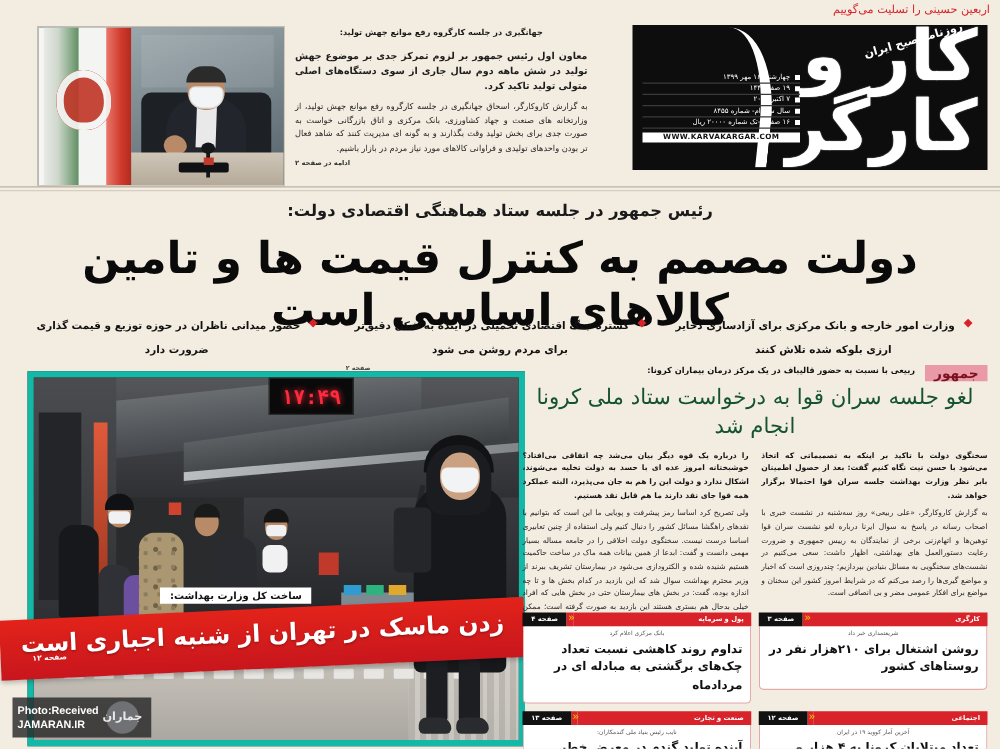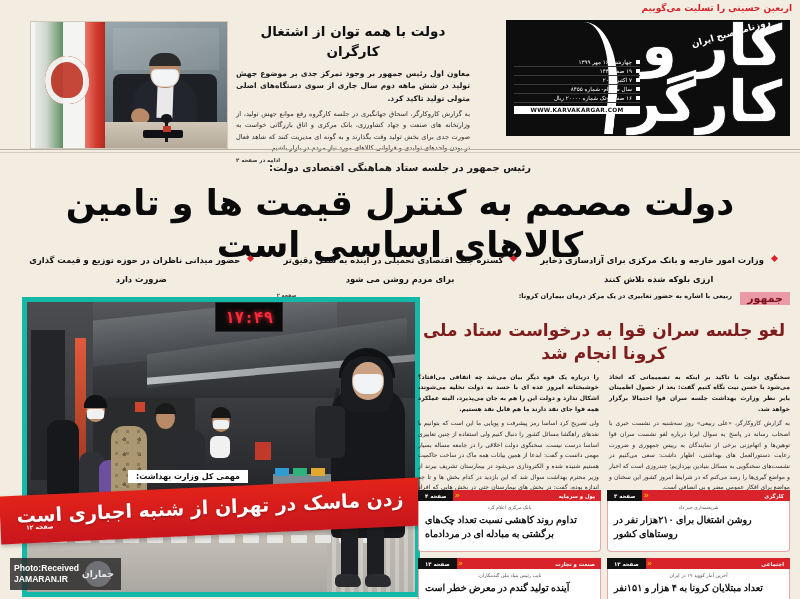--- a/index.html
+++ b/index.html
@@ -62,42 +62,42 @@
 
   
   .lead-text{position:absolute;right:330px;left:236px;top:22px;width:auto;text-align:center;}
   .lead-kicker{font-size:6.5px;color:#1a1a1a;line-height:1.5;margin-bottom:5px;font-weight:600;}
   .lead-head{font-size:13.5px;font-weight:bold;color:#111;line-height:1.45;letter-spacing:.2px;}
   .lead-lead{font-size:7.6px;color:#1c1c1c;line-height:1.62;margin-top:7px;text-align:justify;font-weight:600;}
   .lead-body{font-size:6.6px;color:#2a2a2a;line-height:1.72;margin-top:4px;text-align:justify;}
   .lead-cont{font-size:5.4px;color:#333;text-align:left;margin-top:3px;font-weight:bold;}
 
   
-  .tagline{position:absolute;right:8px;top:3px;font-size:9px;font-weight:bold;color:#d8232a;letter-spacing:.2px;text-align:center;}
+  .tagline{position:absolute;right:8px;top:3px;font-size:9px;font-weight:normal;color:#d8232a;letter-spacing:.2px;text-align:center;}
   .masthead{position:absolute;right:10px;top:20px;width:284px;height:116px;background:#0d0d0d;overflow:hidden;}
   .mh-logo{position:absolute;right:8px;top:-2px;font-size:56px;font-weight:bold;color:#fff;line-height:1;
     letter-spacing:-2px;text-shadow:0 0 1px #fff;}
   .mh-sub{position:absolute;right:18px;top:8px;font-size:9px;color:#fff;transform:rotate(-16deg);font-weight:bold;}
   .mh-info{position:absolute;right:150px;top:38px;width:126px;}
   .mh-row{display:flex;align-items:center;justify-content:flex-start;gap:4px;padding:1px 0;border-bottom:1px solid #3a3a3a;}
   .mh-row:last-of-type{border-bottom:none;}
   .mh-bullet{width:4px;height:4px;background:#fff;flex:0 0 auto;}
   .mh-txt{font-size:5.6px;color:#fff;white-space:nowrap;}
   .mh-url{margin-top:3px;background:#fff;color:#111;font-size:5.8px;font-weight:bold;
     text-align:center;padding:1px 0;letter-spacing:.3px;direction:ltr;}
   .mh-swoosh{position:absolute;left:28px;top:2px;width:86px;height:112px;}
   .mh-swoosh:before{content:"";position:absolute;left:26px;top:0;width:50px;height:112px;
     border-right:9px solid #fff;border-radius:0 70% 0 60%;transform:skewX(-6deg);}
 
   .hr-top{position:absolute;left:0;top:149px;width:800px;border-top:1px solid #b9b2a4;}
   .hr-top2{position:absolute;left:0;top:152px;width:800px;border-top:1px solid #d5cec1;}
 
   
   .mainhead{position:absolute;left:0;top:156px;width:800px;text-align:center;}
-  .mh-kicker{font-size:10px;font-weight:bold;color:#1a1a1a;margin-top:6px;}
+  .mh-kicker{font-size:13px;font-weight:bold;color:#1a1a1a;margin-top:6px;}
   .mh-title{font-size:35px;font-weight:bold;color:#0a0a0a;line-height:1.2;margin-top:9px;letter-spacing:-.5px;}
   .bullets{position:absolute;left:0;top:248px;width:800px;display:flex;direction:rtl;padding:0 12px;box-sizing:border-box;}
   .bcol{flex:1;text-align:center;padding:0 6px;position:relative;}
   .bcol .btxt{font-size:8.4px;font-weight:bold;color:#111;line-height:1.6;}
   .bdot{display:inline-block;width:5px;height:5px;background:#d8232a;transform:rotate(45deg);margin-left:3px;vertical-align:2px;}
   .bpage{position:absolute;left:6px;bottom:-11px;font-size:5px;color:#444;font-weight:bold;}
 
   
   .metro{position:absolute;left:22px;top:297px;width:388px;height:290px;overflow:hidden;
      border:5px solid #14b8a6;background:#2a2b2d;}
@@ -182,40 +182,40 @@
   .jm-circle{width:26px;height:26px;border-radius:50%;background:#6f7175;
      display:flex;align-items:center;justify-content:center;color:#e8e8e8;font-size:9px;font-weight:bold;}
   .jm-txt{direction:ltr;color:#fff;font-size:8.6px;line-height:1.25;font-weight:bold;
      font-family:"Liberation Sans",sans-serif;}
 
   
   .rightcol{position:absolute;left:418px;top:292px;width:372px;}
   .badge-new{position:absolute;right:0;top:0;background:#ea9aa6;color:#7a1020;font-size:11px;
      font-weight:bold;padding:0 7px;line-height:13px;letter-spacing:2px;}
   .r-kicker{font-size:6.6px;color:#111;text-align:right;padding-right:58px;line-height:1.5;font-weight:600;}
-  .r-head{font-size:17px;font-weight:bold;color:#7f1d1d;text-align:center;margin-top:17px;line-height:1.35;}
+  .r-head{font-size:17px;font-weight:normal;color:#14532d;text-align:center;margin-top:5px;line-height:1.35;}
   .r-cols{display:flex;direction:rtl;gap:10px;margin-top:7px;}
   .r-c{flex:1;}
   .r-lead{font-size:6.1px;color:#151515;line-height:1.75;text-align:justify;font-weight:600;}
   .r-body{font-size:6px;color:#262626;line-height:1.78;text-align:justify;margin-top:4px;}
   .r-cont{font-size:5.6px;font-weight:bold;color:#222;text-align:left;margin-top:3px;}
 
   
   .boxgrid{position:absolute;left:418px;top:490px;width:372px;display:flex;flex-wrap:wrap;gap:6px;direction:rtl;}
   .box{width:calc(50% - 3px);box-sizing:border-box;position:relative;}
   .box-hdr{display:flex;direction:rtl;align-items:stretch;height:11px;}
   .bh-cat{background:#d8232a;color:#fff;font-size:5.4px;font-weight:bold;padding:0 6px;
      display:flex;align-items:center;flex:1;}
   .bh-chev{color:#f5c400;font-size:9px;line-height:11px;background:#d8232a;padding:0 1px;letter-spacing:-2px;}
   .bh-page{background:#111;color:#fff;font-size:5.4px;font-weight:bold;padding:0 7px;
      display:flex;align-items:center;}
   .box-body{border:1px solid #e6a8ab;border-top:none;background:#fff;padding:4px 6px 6px;
      min-height:40px;border-radius:0 0 4px 4px;}
   .bb-kicker{font-size:4.8px;color:#555;text-align:center;margin-bottom:3px;}
-  .bb-title{font-size:9.6px;font-weight:bold;color:#111;text-align:left;line-height:1.5;font-family:Liberation Serif, serif;}
+  .bb-title{font-size:9.6px;font-weight:bold;color:#111;text-align:right;line-height:1.5;}
 </style>
 </head>
 <body>
 
 <div class="page">
 
   <div class="cropmark"></div>
 
   <div class="topstrip">
 
@@ -237,22 +237,22 @@
         <div class="lp-hand"></div>
         <div class="lp-desk"></div>
         <div class="lp-micball"></div>
         <div class="lp-mic"></div>
         <div class="lp-phone"></div>
         <div class="lp-redtag"></div>
       </div>
     </div>
 
     <div class="lead-text">
-      <div class="lead-head">دولت با همه توان از اشتغال کارگران</div>
-      <div class="lead-lead">معاون اول رئیس جمهور بر وجود تمرکز جدی بر موضوع جهش تولید در شش ماهه دوم سال جاری از سوی دستگاه‌های اصلی متولی تولید تاکید کرد.</div>
+      <div class="lead-kicker">جهانگیری در جلسه کارگروه رفع موانع جهش تولید:</div>
+      <div class="lead-lead">معاون اول رئیس جمهور بر لزوم تمرکز جدی بر موضوع جهش تولید در شش ماهه دوم سال جاری از سوی دستگاه‌های اصلی متولی تولید تاکید کرد.</div>
       <div class="lead-body">به گزارش کاروکارگر، اسحاق جهانگیری در جلسه کارگروه رفع موانع جهش تولید، از وزارتخانه های صنعت و جهاد کشاورزی، بانک مرکزی و اتاق بازرگانی خواست به صورت جدی برای بخش تولید وقت بگذارند و به گونه ای مدیریت کنند که شاهد فعال تر بودن واحدهای تولیدی و فراوانی کالاهای مورد نیاز مردم در بازار باشیم.</div>
       <div class="lead-cont">ادامه در صفحه ۲</div>
     </div>
 
     <div class="tagline">اربعین حسینی را تسلیت می‌گوییم</div>
     <div class="masthead">
       <div class="mh-swoosh"></div>
       <div class="mh-logo">کار و کارگر</div>
       <div class="mh-sub">روزنامه صبح ایران</div>
       <div class="mh-info">
@@ -378,36 +378,36 @@
       <div class="w-leg" style="left:52px"></div>
       <div class="w-shoe" style="left:20px"></div>
       <div class="w-shoe" style="left:50px"></div>
     </div>
 
     <div class="m-clockbox">
       <span class="m-clock">۱۷:۴۹</span>
     </div>
   </div>
 
-  <div class="cap-white">مهمی کل وزارت بهداشت:</div>
+  <div class="cap-white">ساخت کل وزارت بهداشت:</div>
   <div class="redband"></div>
   <div class="redband-txt">زدن ماسک در تهران از شنبه اجباری است</div>
   <div class="redband-page">صفحه ۱۲</div>
 
   <div class="jamaran">
     <div class="jm-circle">جماران</div>
     <div class="jm-txt">
       <div>Photo:Received</div>
       <div>JAMARAN.IR</div>
     </div>
   </div>
 
   <div class="rightcol">
     <div class="badge-new">جمهور</div>
-    <div class="r-kicker">ربیعی با اشاره به حضور تعابیری در یک مرکز درمان بیماران کرونا:</div>
+    <div class="r-kicker">ربیعی با نسبت به حضور قالیباف در یک مرکز درمان بیماران کرونا:</div>
     <div class="r-head">لغو جلسه سران قوا به درخواست ستاد ملی کرونا انجام شد</div>
     <div class="r-cols">
       <div class="r-c">
         <div class="r-lead">سخنگوی دولت با تاکید بر اینکه به تصمیماتی که اتخاذ می‌شود با حسن نیت نگاه کنیم گفت: بعد از حصول اطمینان بابر نظر وزارت بهداشت جلسه سران قوا احتمالا برگزار خواهد شد.</div>
         <div class="r-body">به گزارش کاروکارگر، «علی ربیعی» روز سه‌شنبه در نشست خبری با اصحاب رسانه در پاسخ به سوال ایرنا درباره لغو نشست سران قوا توهین‌ها و اتهام‌زنی برخی از نمایندگان به رییس جمهوری و ضرورت رعایت دستورالعمل های بهداشتی، اظهار داشت: سعی می‌کنیم در نشست‌های سخنگویی به مسائل بنیادین بپردازیم؛ چندروزی است که اخبار و مواضع گیری‌ها را رصد می‌کنم که در شرایط امروز کشور این سخنان و مواضع برای افکار عمومی مضر و بی انصافی است.</div>
       </div>
       <div class="r-c">
         <div class="r-lead">را درباره یک قوه دیگر بیان می‌شد چه اتفاقی می‌افتاد؟ خوشبختانه امروز عده ای با حسد به دولت تخلیه می‌شوند، اشکال ندارد و دولت این را هم به جان می‌پذیرد، البته عملکرد همه قوا جای نقد دارند ما هم قابل نقد هستیم.</div>
         <div class="r-body">ولی تصریح کرد اساسا رمز پیشرفت و پویایی ما این است که بتوانیم با نقدهای راهگشا مسائل کشور را دنبال کنیم ولی استفاده از چنین تعابیری اساسا درست نیست. سخنگوی دولت اخلاقی را در جامعه مساله بسیار مهمی دانست و گفت: ابدعا از همین بیانات همه ماک در ساخت حاکمیت هستیم شنیده شده و الکترودازی می‌شود در بیمارستان تشریف ببرند از وزیر محترم بهداشت سوال شد که این بازدید در کدام بخش ها و تا چه اندازه بوده، گفت: در بخش های بیمارستان حتی در بخش هایی که افراد خیلی بدحال هم بستری هستند این بازدید به صورت گرفته است؛ ممکن است فرد خودش بگیرد ولی امکان انتقال آن وجود دارد.</div>
         <div class="r-cont">ادامه در صفحه ۲</div>

